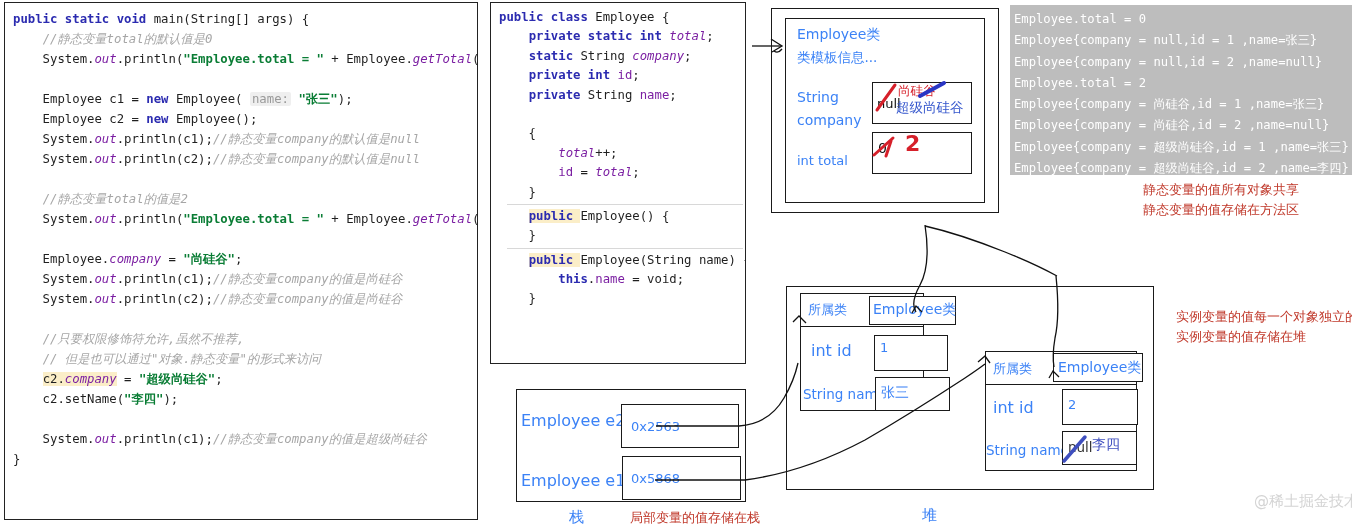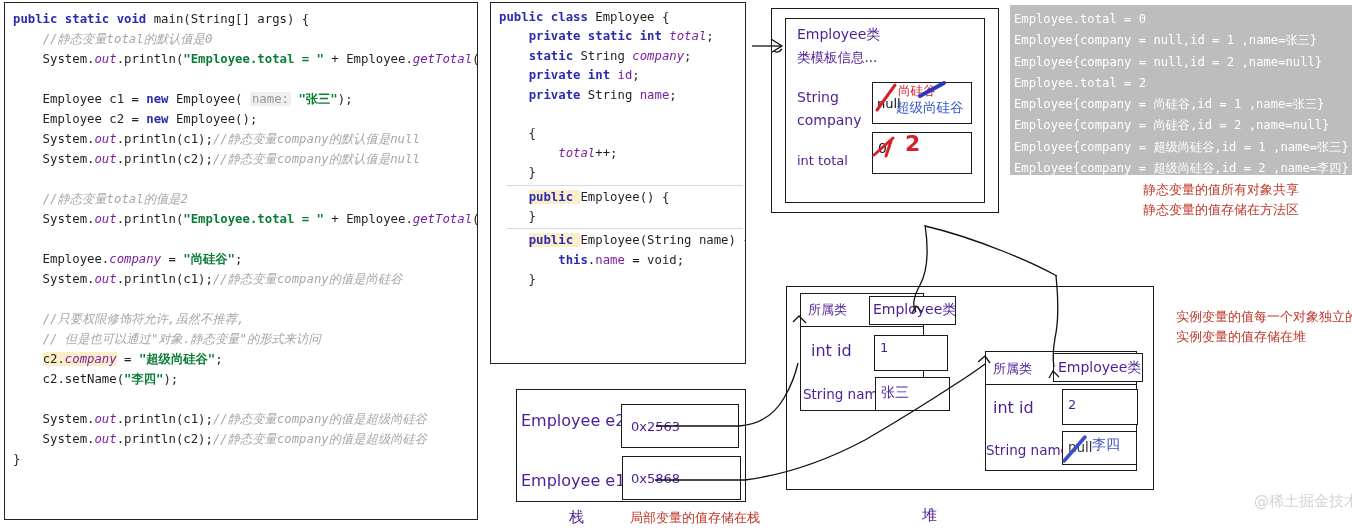--- a/index.html
+++ b/index.html
@@ -52,21 +52,21 @@
 
   
   .annot { position:absolute; color:#c0392b; font-size:13px; line-height:20px; white-space:nowrap;
            font-family:"DejaVu Sans","Liberation Sans",sans-serif; }
   #annot-static { left:1143px; top:180px; }
   #annot-instance { left:1176px; top:307px; }
   #annot-stack { left:630px; top:508px; }
 
   
   .bx { position:absolute; border:1.6px solid #1a1a1a; background:#fff; }
-  .lbl { position:absolute; font-family:"DejaVu Sans","Liberation Sans",sans-serif; color:#4c1d95; white-space:nowrap; }
+  .lbl { position:absolute; font-family:"DejaVu Sans","Liberation Sans",sans-serif; color:#3b82f6; white-space:nowrap; }
 
   
   #methodarea-outer { left:771px; top:8px; width:228px; height:205px; }
   #methodarea-inner { left:785px; top:18px; width:200px; height:185px; }
   #ma-title  { left:797px; top:26px; font-size:14px; }
   #ma-sub    { left:797px; top:49px; font-size:13.5px; }
   #ma-string { left:797px; top:89px; font-size:14px; }
   #ma-company{ left:797px; top:112px; font-size:14px; }
   #ma-inttotal{ left:797px; top:153px; font-size:13px; }
   #box-company { left:872px; top:82px; width:100px; height:42px; }
@@ -132,42 +132,43 @@
         <div class="code-line"><span class="pln">    Employee c1 = </span><span class="kw">new </span><span class="pln">Employee( </span><span class="hint">name:</span><span class="pln"> </span><span class="str">"张三"</span><span class="pln">);</span></div>
         <div class="code-line"><span class="pln">    Employee c2 = </span><span class="kw">new </span><span class="pln">Employee();</span></div>
         <div class="code-line"><span class="pln">    System.</span><span class="fld">out</span><span class="pln">.println(c1);</span><span class="cmt">//静态变量company的默认值是null</span></div>
         <div class="code-line"><span class="pln">    System.</span><span class="fld">out</span><span class="pln">.println(c2);</span><span class="cmt">//静态变量company的默认值是null</span></div>
         <div class="code-line">&nbsp;</div>
         <div class="code-line"><span class="pln">    </span><span class="cmt">//静态变量total的值是2</span></div>
         <div class="code-line"><span class="pln">    System.</span><span class="fld">out</span><span class="pln">.println(</span><span class="str">"Employee.total = "</span><span class="pln"> + Employee.</span><span class="fld">getTotal</span><span class="pln">());</span></div>
         <div class="code-line">&nbsp;</div>
         <div class="code-line"><span class="pln">    Employee.</span><span class="fld">company</span><span class="pln"> = </span><span class="str">"尚硅谷"</span><span class="pln">;</span></div>
         <div class="code-line"><span class="pln">    System.</span><span class="fld">out</span><span class="pln">.println(c1);</span><span class="cmt">//静态变量company的值是尚硅谷</span></div>
+        <div class="code-line"><span class="pln">    System.</span><span class="fld">out</span><span class="pln">.println(c2);</span><span class="cmt">//静态变量company的值是尚硅谷</span></div>
         <div class="code-line">&nbsp;</div>
         <div class="code-line"><span class="pln">    </span><span class="cmt">//只要权限修饰符允许,虽然不推荐,</span></div>
         <div class="code-line"><span class="pln">    </span><span class="cmt">// 但是也可以通过"对象.静态变量"的形式来访问</span></div>
         <div class="code-line"><span class="pln">    </span><span class="hl">c2.</span><span class="fld hl">company</span><span class="pln"> = </span><span class="str">"超级尚硅谷"</span><span class="pln">;</span></div>
         <div class="code-line"><span class="pln">    c2.setName(</span><span class="str">"李四"</span><span class="pln">);</span></div>
         <div class="code-line">&nbsp;</div>
         <div class="code-line"><span class="pln">    System.</span><span class="fld">out</span><span class="pln">.println(c1);</span><span class="cmt">//静态变量company的值是超级尚硅谷</span></div>
-        <div class="code-line"><span class="pln">    System.</span><span class="fld">out</span><span class="pln">.println(c2);</span><span class="cmt">//静态变量company的值是超级尚硅谷</span></div>
         <div class="code-line"><span class="pln">}</span></div>
       </div>
   </div>
 
   <div class="code-panel" id="employee-code">
     <div class="code-body" id="employee-code-body">
         <div class="code-line"><span class="kw">public </span><span class="kw">class </span><span class="pln">Employee {</span></div>
         <div class="code-line"><span class="pln">    </span><span class="kw">private </span><span class="kw">static </span><span class="kw">int </span><span class="fld">total</span><span class="pln">;</span></div>
         <div class="code-line"><span class="pln">    </span><span class="kw">static </span><span class="pln">String </span><span class="fld">company</span><span class="pln">;</span></div>
         <div class="code-line"><span class="pln">    </span><span class="kw">private </span><span class="kw">int </span><span class="fld2">id</span><span class="pln">;</span></div>
         <div class="code-line"><span class="pln">    </span><span class="kw">private </span><span class="pln">String </span><span class="fld2">name</span><span class="pln">;</span></div>
         <div class="code-line">&nbsp;</div>
         <div class="code-line"><span class="pln">    {</span></div>
         <div class="code-line"><span class="pln">        </span><span class="fld">total</span><span class="pln">++;</span></div>
+        <div class="code-line"><span class="pln">        </span><span class="fld2">id</span><span class="pln"> = </span><span class="fld">total</span><span class="pln">;</span></div>
         <div class="code-line"><span class="pln">    }</span></div>
         <div class="sep-line" style="width: 236px;"></div>
         <div class="code-line"><span class="pln">    </span><span class="kw hl">public </span><span class="pln">Employee() {</span></div>
         <div class="code-line"><span class="pln">    }</span></div>
         <div class="sep-line" style="width: 236px;"></div>
         <div class="code-line"><span class="pln">    </span><span class="kw hl">public </span><span class="pln">Employee(String name) {</span></div>
         <div class="code-line"><span class="pln">        </span><span class="kw">this</span><span class="pln">.</span><span class="fld2">name</span><span class="pln"> = void;</span></div>
         <div class="code-line"><span class="pln">    }</span></div>
       </div>
   </div>

